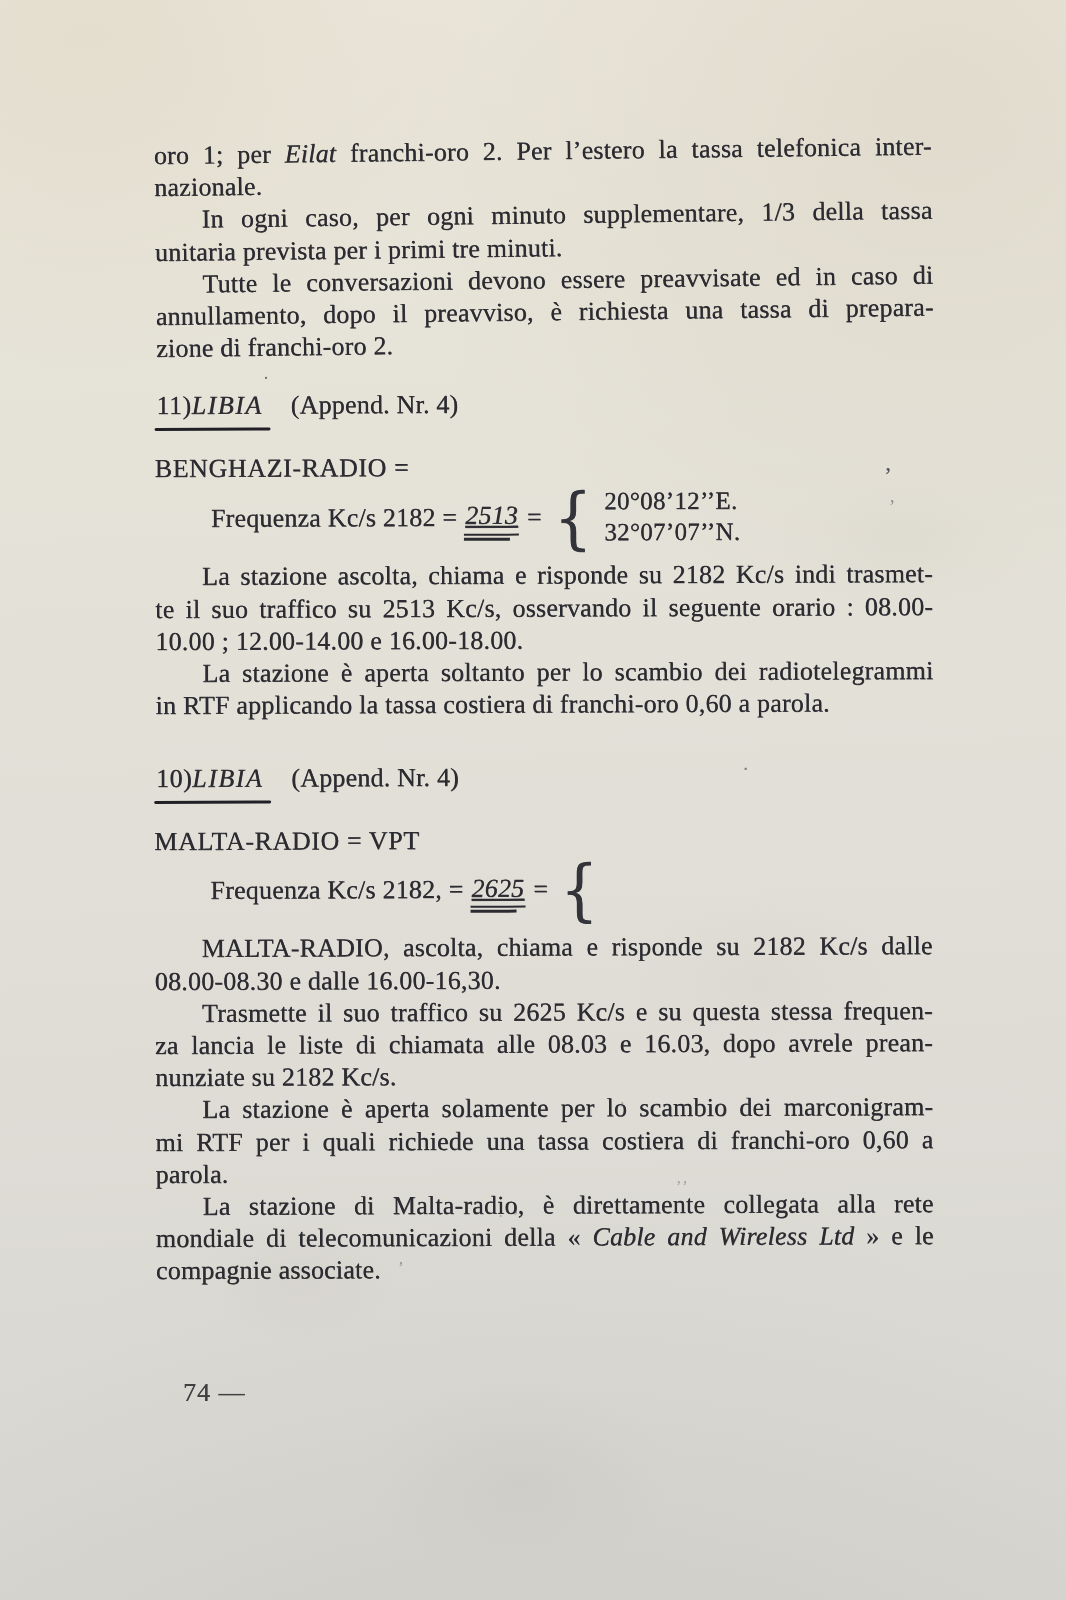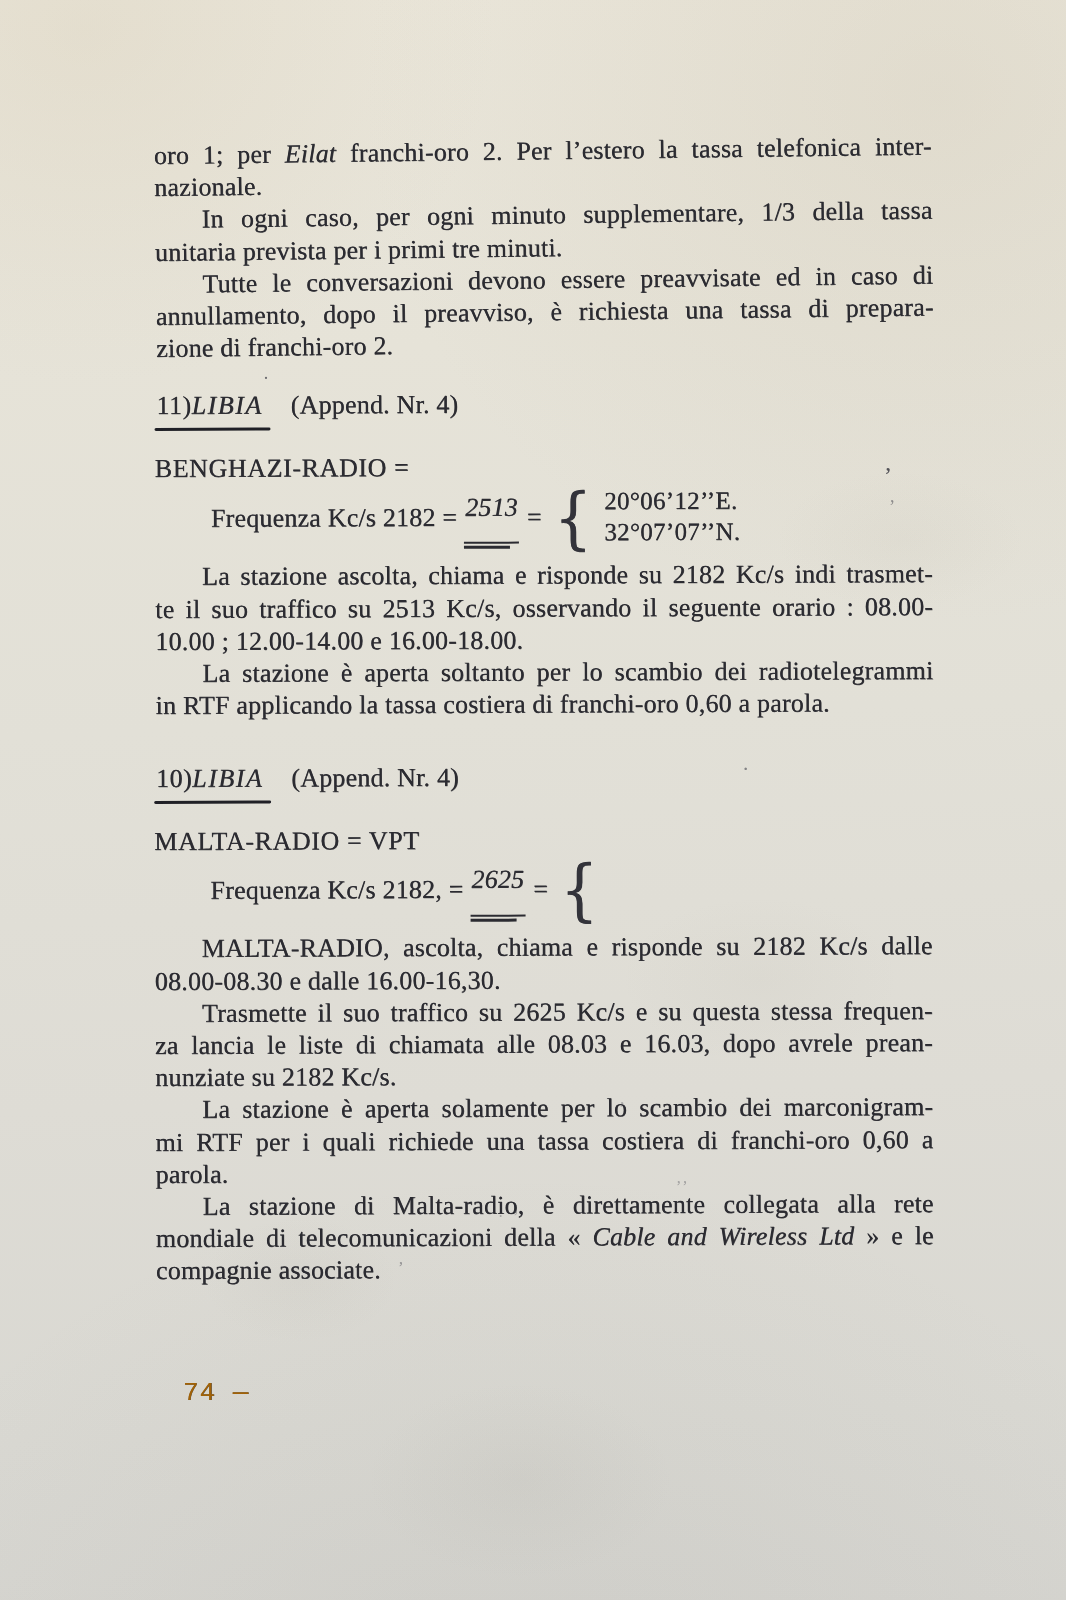--- a/index.html
+++ b/index.html
@@ -46,36 +46,36 @@
   }
   .h-num{letter-spacing:0.5px;margin-top:43px;}
   .h-title{font-style:italic;letter-spacing:1.5px;}
   .h-suffix{margin-left:28px;}
 
   .station{margin-top:31px;letter-spacing:0.6px;}
   .freq-row{display:flex;align-items:center;margin-top:3px;padding-left:56px;}
   .freq-prefix{white-space:nowrap;}
   .freq-val{
     font-style:italic;position:relative;margin:0 8px 0 7px;
-    padding:0 1px 18px;border-bottom:2px solid #2b2b31;
+    padding:0 1px 1px;border-bottom:2px solid #2b2b31;text-decoration:underline;
   }
   .freq-val::after{
     content:"";position:absolute;left:0;right:9px;bottom:-7px;height:3px;background:#2b2b31;
   }
   .freq-eq{margin-right:6px;}
   .brace{
     font-family:"DejaVu Serif",serif;font-size:60px;font-weight:400;line-height:1;
     transform:scaleY(1.12);margin:0 12px 0 6px;color:#33333a;
   }
   .coords{font-size:25px;line-height:30.5px;letter-spacing:0.3px;}
   .paras{margin-top:12px;}
 
   .footer{
     position:absolute;left:183px;top:1378px;font-size:26px;letter-spacing:1px;
-    font-family:Liberation Mono, monospace;color:#a16207;
+    font-family:Liberation Serif, serif;color:#404040;
     text-shadow:0.3px 0.3px 0.4px rgba(50,50,56,0.8);
     text-align:right;
   }
   .artifact{position:absolute;font-family:"Liberation Serif",serif;pointer-events:none;}
   .a1{left:884px;top:462px;font-size:24px;color:rgba(55,55,64,0.85);}
   .a2{left:890px;top:486px;font-size:18px;color:rgba(70,70,80,0.55);}
   .a3{left:742px;top:756px;font-size:22px;color:rgba(70,70,80,0.6);}
   .a4{left:620px;top:1088px;font-size:18px;color:rgba(90,90,98,0.4);}
   .a5{left:676px;top:1178px;font-size:16px;color:rgba(90,90,98,0.45);letter-spacing:2px;}
   .a6{left:498px;top:1208px;font-size:16px;color:rgba(90,90,98,0.4);letter-spacing:3px;}
@@ -101,21 +101,21 @@
     <div class="heading">
       <span class="heading-underlined"><span class="h-num">11)</span><span class="h-title">LIBIA</span></span><span class="h-suffix">(Append. Nr. 4)</span>
     </div>
     <div class="station">BENGHAZI-RADIO =</div>
     <div class="freq-row">
       <span class="freq-prefix">Frequenza Kc/s 2182 =</span>
       <span class="freq-val">2513</span>
       <span class="freq-eq">=</span>
       <span class="brace">{</span>
       <div class="coords">
-        <div>20°06’12’’E.</div>
+        <div>20°08’12’’E.</div>
         <div>32°07’07’’N.</div>
       </div>
     </div>
     <div class="paras">
         <div class="line indent">La stazione ascolta, chiama e risponde su 2182 Kc/s indi trasmet-</div>
         <div class="line">te il suo traffico su 2513 Kc/s, osservando il seguente orario : 08.00-</div>
         <div class="line last">10.00 ; 12.00-14.00 e 16.00-18.00.</div>
         <div class="line indent">La stazione è aperta soltanto per lo scambio dei radiotelegrammi</div>
         <div class="line last">in RTF applicando la tassa costiera di franchi-oro 0,60 a parola.</div>
       </div>

